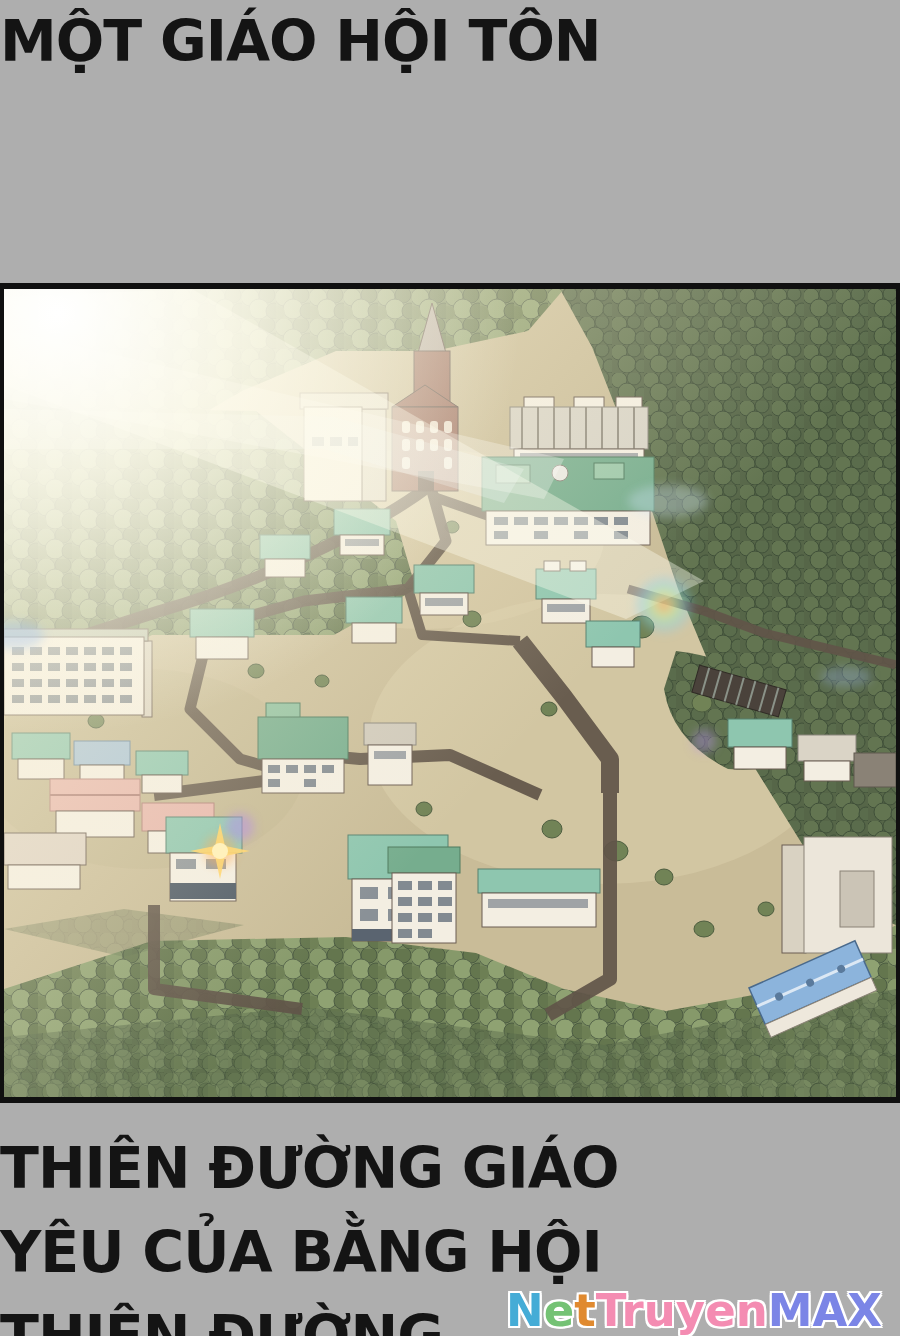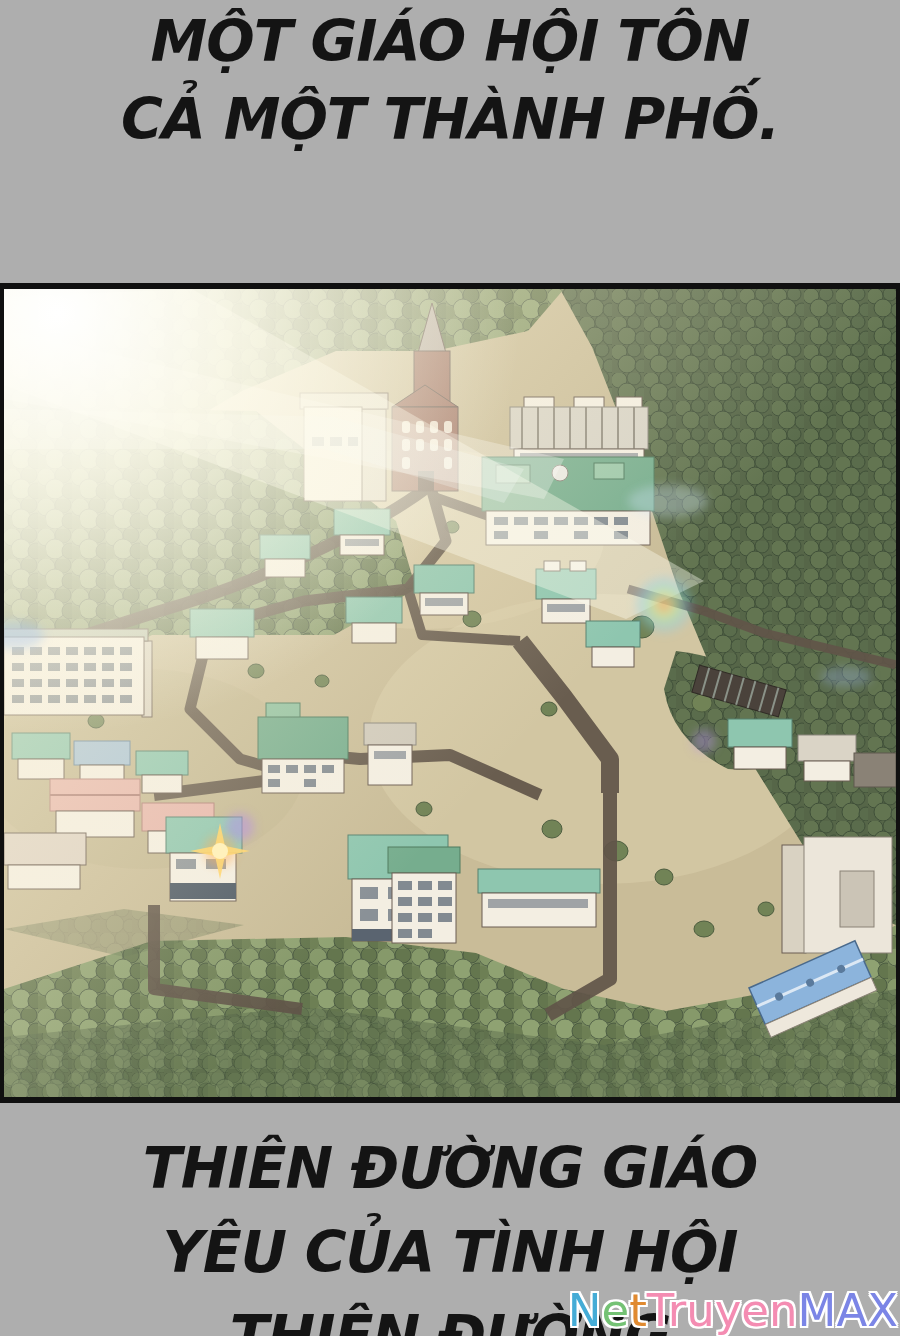--- a/index.html
+++ b/index.html
@@ -1,21 +1,21 @@
 <!DOCTYPE html>
 <html style="--c-page-bg: #aeaeae; --c-panel-border: #101010; --c-text: #141414; --c-ground: #c9bc98; --c-ground-light: #dbcfab; --c-tree-base-light: #75875c; --c-tree-a: #86996a; --c-tree-b: #64764e; --c-tree-base-dark: #566648; --c-tree-c: #637551; --c-road: #615549; --c-wall: #f3eee2; --c-roof-teal: #8ec6af; --c-roof-green: #76ad8e; --c-roof-pink: #e6b6ac; --c-roof-blue: #8cb4dc; --c-roof-gray: #d7d3c7; --c-church: #996a5c; --c-spire: #b3a9a2;"><head>
 <meta charset="utf-8">
 <style>
   html,body{margin:0;padding:0;width:900px;height:1336px;overflow:hidden;}
   body{background:var(--c-page-bg,#aeaeae);font-family:"DejaVu Sans","Liberation Sans",sans-serif;position:relative;}
   .page{position:absolute;inset:0;}
 
   
-  .narration{position:absolute;left:0;width:100%;text-align:center;
-    color:var(--c-text,#141414);font-weight:bold;font-style:italic;
+  .narration{position:absolute;left:0;width:100%;
+    color:var(--c-text,#141414);font-weight:bold;
     font-size:57px;letter-spacing:-1px;}
   .narration.top{top:2px;line-height:78px;}
   .narration.bottom{top:1126px;line-height:84px;}
   .nline{white-space:nowrap;}
 
   
   .panel{position:absolute;top:283px;left:0;width:900px;height:820px;
     box-sizing:border-box;background:var(--c-ground,#c9bc98);
     border:solid var(--c-panel-border,#101010);border-width:6px 4px;}
   .panel svg{display:block;}
@@ -38,33 +38,32 @@
   .win{fill:#67727e;}
   .roofT{fill:var(--c-roof-teal,#8ec6af);stroke:#57806e;stroke-width:1;}
   .roofG{fill:var(--c-roof-green,#76ad8e);stroke:#4e7a5e;stroke-width:1;}
   .roofP{fill:var(--c-roof-pink,#e6b6ac);stroke:#b08078;stroke-width:1;}
   .roofB{fill:var(--c-roof-blue,#8cb4dc);stroke:#4a6a8c;stroke-width:1.5;}
   .roofGr{fill:var(--c-roof-gray,#d7d3c7);stroke:#8a857c;stroke-width:1;}
   .church{fill:var(--c-church,#996a5c);stroke:#5a4a44;stroke-width:1;}
   .spire{fill:var(--c-spire,#b3a9a2);stroke:#5a4a44;stroke-width:1;}
 
   
-  .watermark{position:absolute;top:1284px;right:2px;font-size:45px;font-weight:normal;
+  .watermark{position:absolute;top:1284px;right:18px;font-size:45px;font-weight:bold;
     white-space:nowrap;letter-spacing:0;
     text-shadow:-2px -2px 0 #fff,2px -2px 0 #fff,-2px 2px 0 #fff,2px 2px 0 #fff,
                 0 -2px 0 #fff,0 2px 0 #fff,-2px 0 0 #fff,2px 0 0 #fff;}
 </style>
 </head>
 <body>
 
 <div class="page">
 
   <div class="narration top">
     <div class="nline">MỘT GIÁO HỘI TÔN</div>
-    <div class="nline">CẢ MỘT THÀNH PHỐ.</div>
   </div>
 
   <div class="panel">
     <svg width="892" height="808" viewBox="0 0 892 808">
       <defs>
         <pattern id="ptLight" width="34" height="30" patternUnits="userSpaceOnUse">
           <rect width="34" height="30" class="ptl-base"></rect>
           <circle cx="8" cy="8" r="9" class="t-a"></circle>
           <circle cx="25" cy="6" r="8" class="t-b"></circle>
           <circle cx="17" cy="20" r="10" class="t-a2"></circle>
@@ -435,21 +434,21 @@
           <polygon points="186,562 216,556 246,562 216,568" fill="#ffd879" opacity="0.9"></polygon>
           <polygon points="216,534 222,562 216,590 210,562" fill="#ffd879" opacity="0.9"></polygon>
           <circle cx="216" cy="562" r="8" fill="#fff2c0" opacity="0.95"></circle>
         </g>
       </g>
     </svg>
   </div>
 
   <div class="narration bottom">
     <div class="nline">THIÊN ĐƯỜNG GIÁO</div>
-    <div class="nline">YÊU CỦA TÌNH HỘI</div>
+    <div class="nline">YÊU CỦA BẰNG HỘI</div>
     <div class="nline">THIÊN ĐƯỜNG</div>
   </div>
 
   <div class="watermark">
     <span class="wm-0" style="color: rgb(69, 172, 214);">N</span><span class="wm-1" style="color: rgb(116, 194, 116);">e</span><span class="wm-2" style="color: rgb(224, 138, 48);">t</span><span class="wm-3" style="color: rgb(244, 140, 178);">Truyen</span><span class="wm-4" style="color: rgb(123, 133, 230);">MAX</span>
   </div>
 
 </div>
 
 </body></html>

